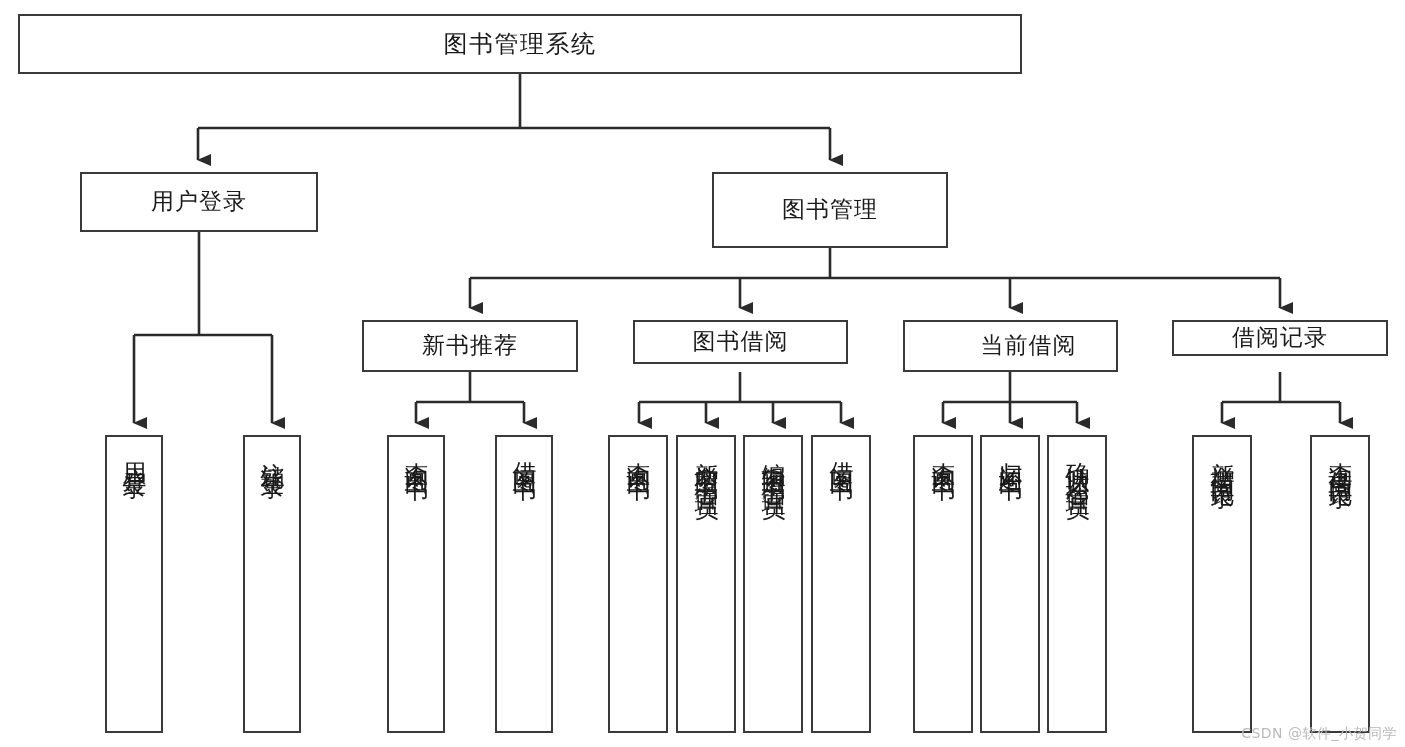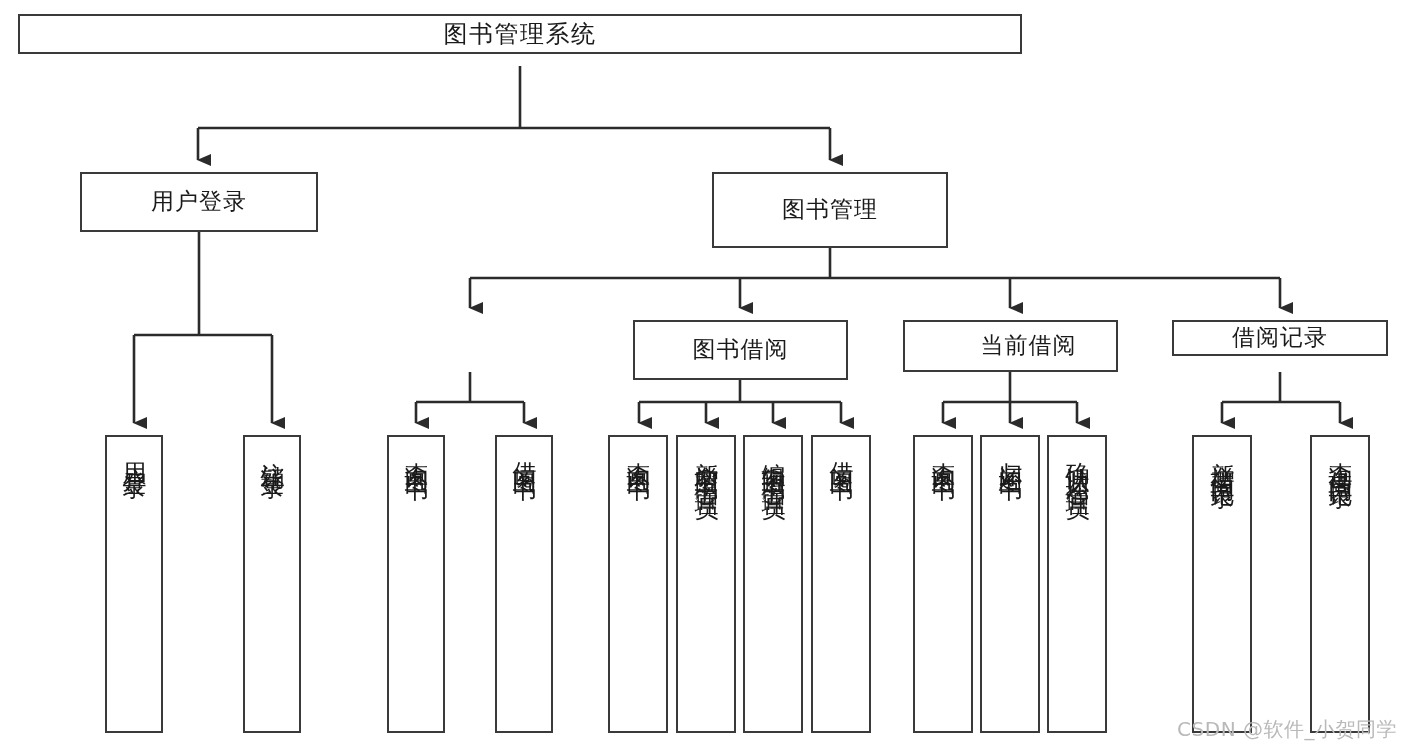--- a/index.html
+++ b/index.html
@@ -62,21 +62,21 @@
     text-orientation: upright;
     font-size: 24px;
     line-height: 1.05;
     letter-spacing: 5px;
     white-space: nowrap;
   }
   .watermark {
     position: absolute;
     right: 8px;
     bottom: 4px;
-    font-size: 20px;
+    font-size: 14px;
     color: #b9b9b9;
     letter-spacing: 0.5px;
     white-space: nowrap;
   }
 </style>
 </head>
 <body>
 
 <div id="canvas">
 
@@ -124,34 +124,37 @@
       <path d="M1010,402 L1010,423" marker-end="url(#arrow)"></path>
       <path d="M1077,402 L1077,423" marker-end="url(#arrow)"></path>
 
       <path d="M1280,372 L1280,402"></path>
       <path d="M1222,402 L1340,402"></path>
       <path d="M1222,402 L1222,423" marker-end="url(#arrow)"></path>
       <path d="M1340,402 L1340,423" marker-end="url(#arrow)"></path>
     </g>
   </svg>
 
-  <div class="node root horiz" style="left:18px; top:14px; width:1004px; height:40px;">
+  <div class="node root horiz" style="left:18px; top:14px; width:1004px; height:60px;">
     <span class="node-label">图书管理系统</span>
   </div>
 
   <div class="node horiz" style="left:80px; top:172px; width:238px; height:60px;">
     <span class="node-label">用户登录</span>
   </div>
 
   <div class="node horiz" style="left:712px; top:172px; width:236px; height:76px;">
     <span class="node-label">图书管理</span>
   </div>
 
-
-  <div class="node horiz" style="left:633px; top:320px; width:215px; height:60px;">
+  <div class="node horiz" style="left:362px; top:320px; width:216px; height:52px;">
+    <span class="node-label">新书推荐</span>
+  </div>
+
+  <div class="node horiz" style="left:633px; top:320px; width:215px; height:44px;">
     <span class="node-label">图书借阅</span>
   </div>
 
   <div class="node horiz" style="left:903px; top:320px; width:215px; height:52px;padding-left:36px;">
     <span class="node-label">当前借阅</span>
   </div>
 
   <div class="node horiz" style="left:1172px; top:320px; width:216px; height:36px;">
     <span class="node-label">借阅记录</span>
   </div>

